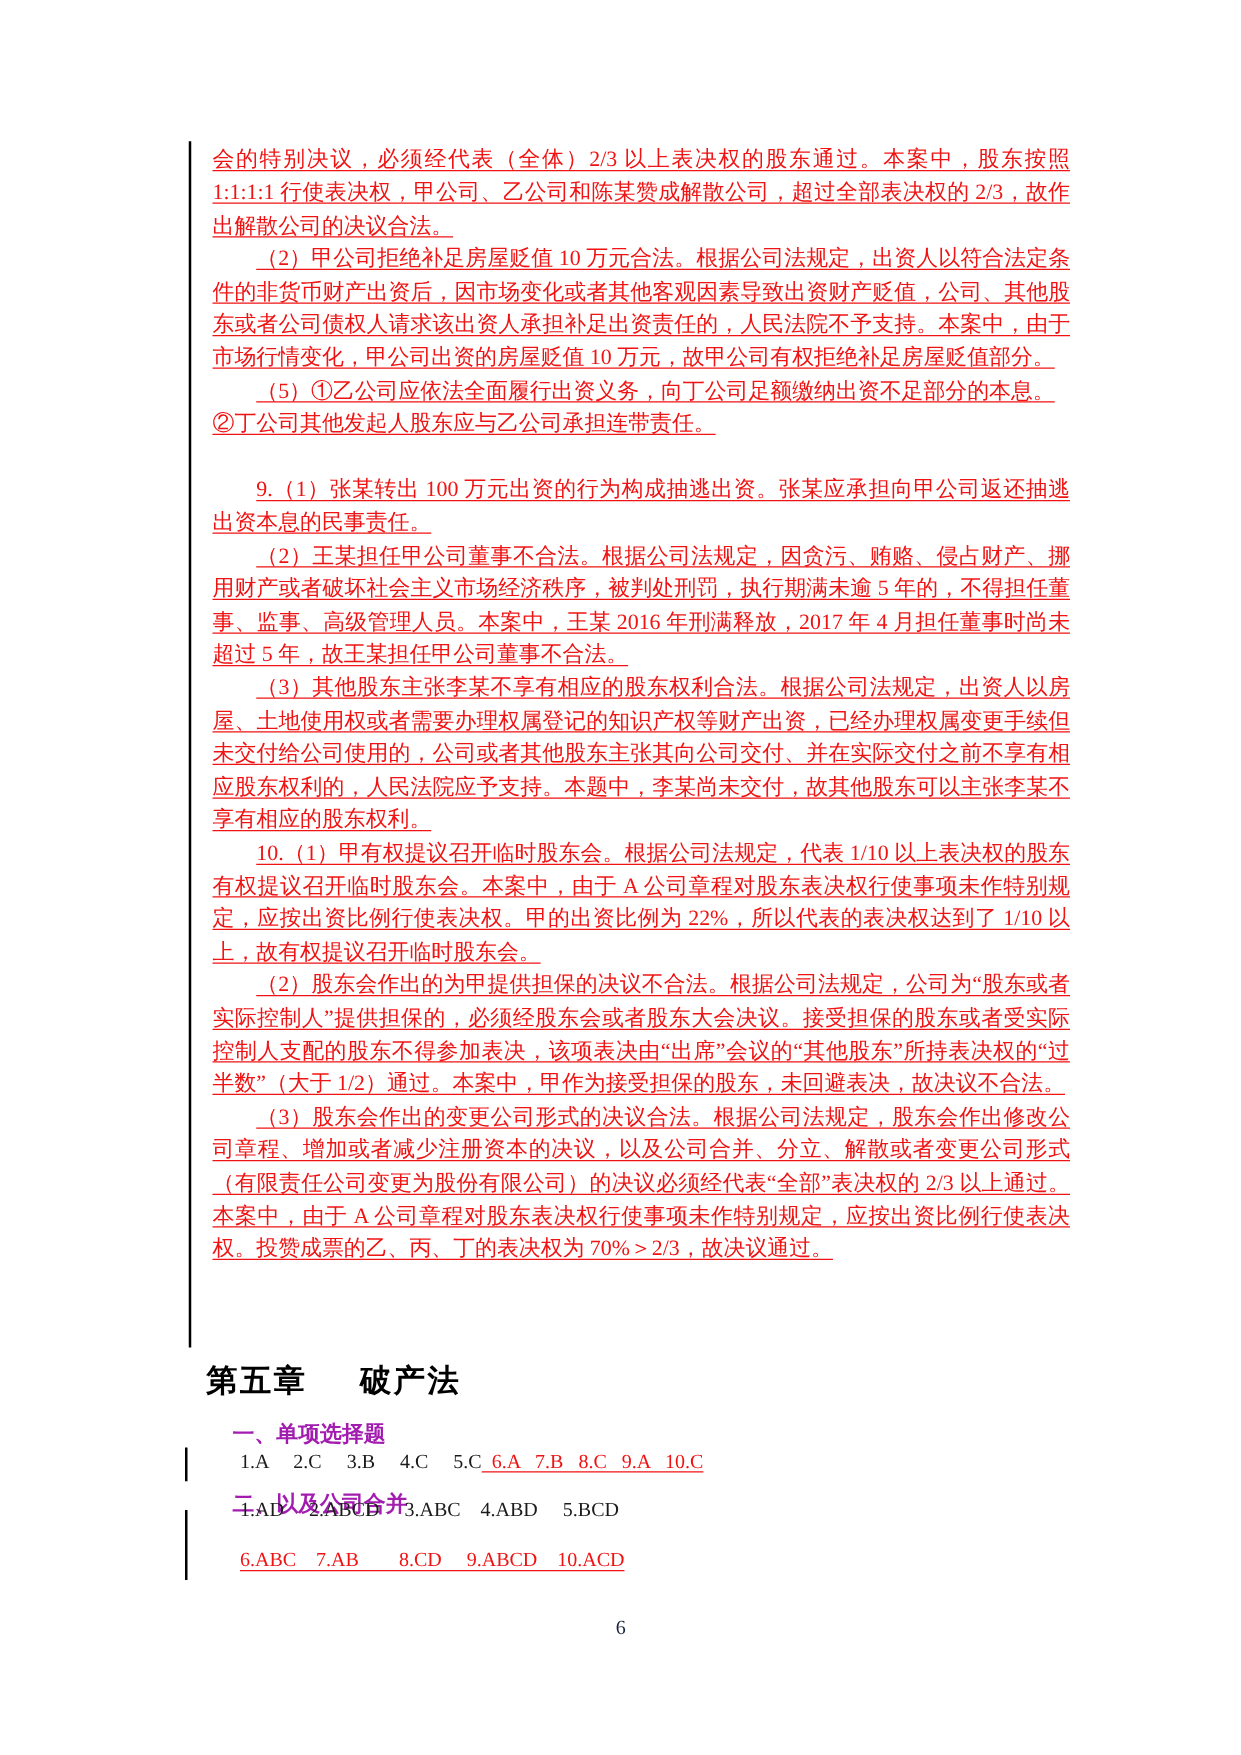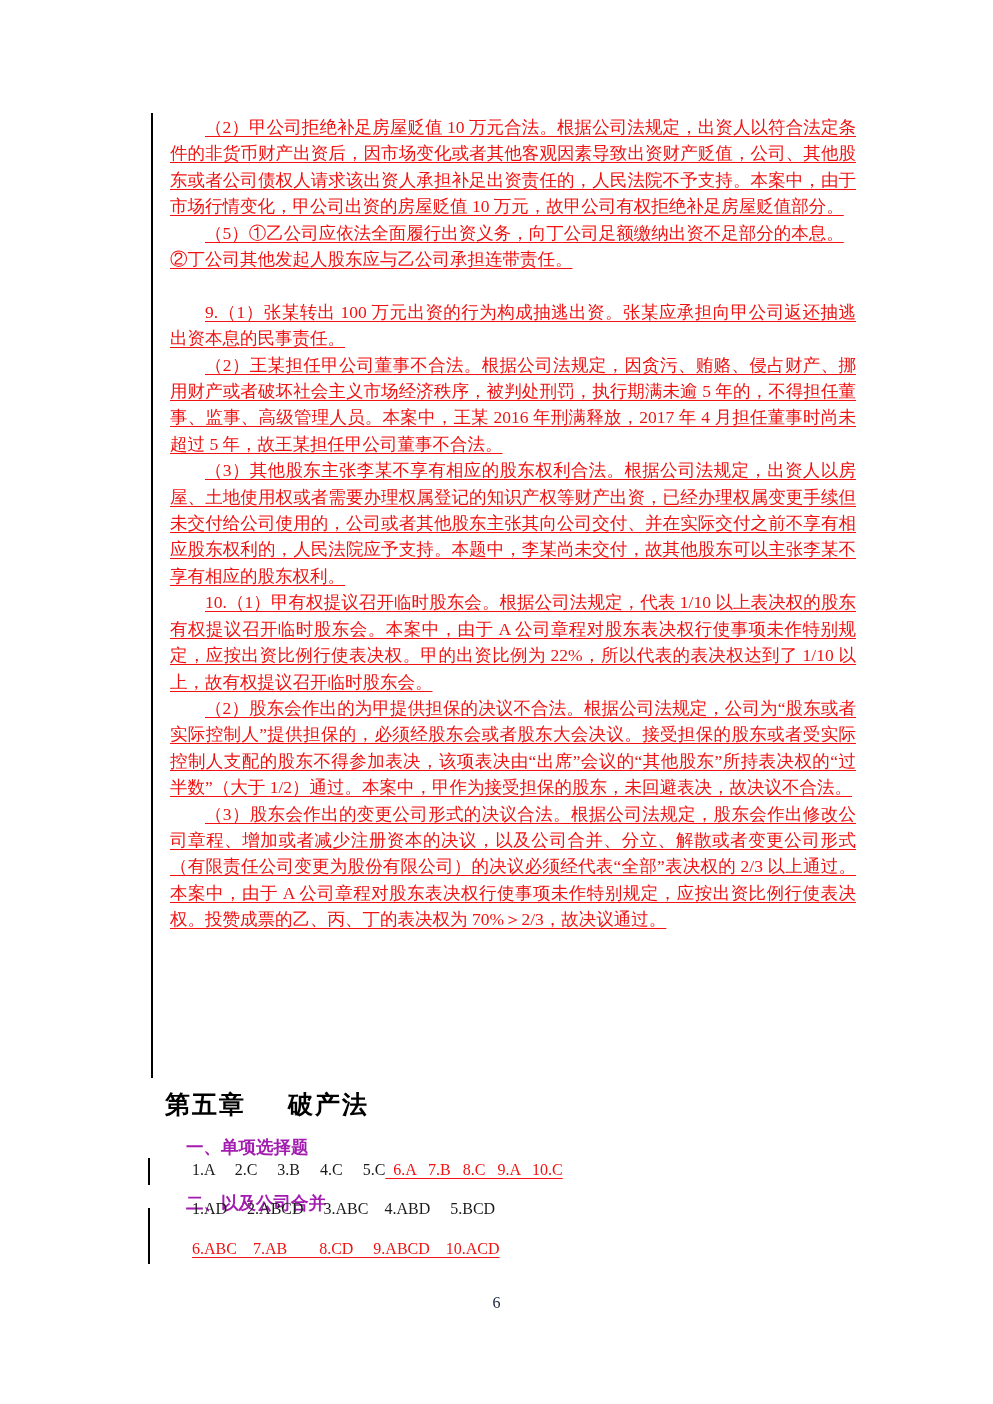--- a/index.html
+++ b/index.html
@@ -73,20 +73,21 @@
 </head>
 <body>
 
 <div class="page">
 
   <div class="change-bar bar-main"></div>
   <div class="change-bar bar-single"></div>
   <div class="change-bar bar-multi"></div>
 
   <div class="body-text">
+    <p class="para noindent">会的特别决议，必须经代表（全体）2/3 以上表决权的股东通过。本案中，股东按照 1:1:1:1 行使表决权，甲公司、乙公司和陈某赞成解散公司，超过全部表决权的 2/3，故作出解散公司的决议合法。</p>
     <p class="para">（2）甲公司拒绝补足房屋贬值 10 万元合法。根据公司法规定，出资人以符合法定条件的非货币财产出资后，因市场变化或者其他客观因素导致出资财产贬值，公司、其他股东或者公司债权人请求该出资人承担补足出资责任的，人民法院不予支持。本案中，由于市场行情变化，甲公司出资的房屋贬值 10 万元，故甲公司有权拒绝补足房屋贬值部分。</p>
     <p class="para">（5）①乙公司应依法全面履行出资义务，向丁公司足额缴纳出资不足部分的本息。</p>
     <p class="para noindent">②丁公司其他发起人股东应与乙公司承担连带责任。</p>
     <p class="para gap">9.（1）张某转出 100 万元出资的行为构成抽逃出资。张某应承担向甲公司返还抽逃出资本息的民事责任。</p>
     <p class="para">（2）王某担任甲公司董事不合法。根据公司法规定，因贪污、贿赂、侵占财产、挪用财产或者破坏社会主义市场经济秩序，被判处刑罚，执行期满未逾 5 年的，不得担任董事、监事、高级管理人员。本案中，王某 2016 年刑满释放，2017 年 4 月担任董事时尚未超过 5 年，故王某担任甲公司董事不合法。</p>
     <p class="para">（3）其他股东主张李某不享有相应的股东权利合法。根据公司法规定，出资人以房屋、土地使用权或者需要办理权属登记的知识产权等财产出资，已经办理权属变更手续但未交付给公司使用的，公司或者其他股东主张其向公司交付、并在实际交付之前不享有相应股东权利的，人民法院应予支持。本题中，李某尚未交付，故其他股东可以主张李某不享有相应的股东权利。</p>
     <p class="para">10.（1）甲有权提议召开临时股东会。根据公司法规定，代表 1/10 以上表决权的股东有权提议召开临时股东会。本案中，由于 A 公司章程对股东表决权行使事项未作特别规定，应按出资比例行使表决权。甲的出资比例为 22%，所以代表的表决权达到了 1/10 以上，故有权提议召开临时股东会。</p>
     <p class="para">（2）股东会作出的为甲提供担保的决议不合法。根据公司法规定，公司为“股东或者实际控制人”提供担保的，必须经股东会或者股东大会决议。接受担保的股东或者受实际控制人支配的股东不得参加表决，该项表决由“出席”会议的“其他股东”所持表决权的“过半数”（大于 1/2）通过。本案中，甲作为接受担保的股东，未回避表决，故决议不合法。</p>
     <p class="para">（3）股东会作出的变更公司形式的决议合法。根据公司法规定，股东会作出修改公司章程、增加或者减少注册资本的决议，以及公司合并、分立、解散或者变更公司形式（有限责任公司变更为股份有限公司）的决议必须经代表“全部”表决权的 2/3 以上通过。本案中，由于 A 公司章程对股东表决权行使事项未作特别规定，应按出资比例行使表决权。投赞成票的乙、丙、丁的表决权为 70%＞2/3，故决议通过。</p>
   </div>

